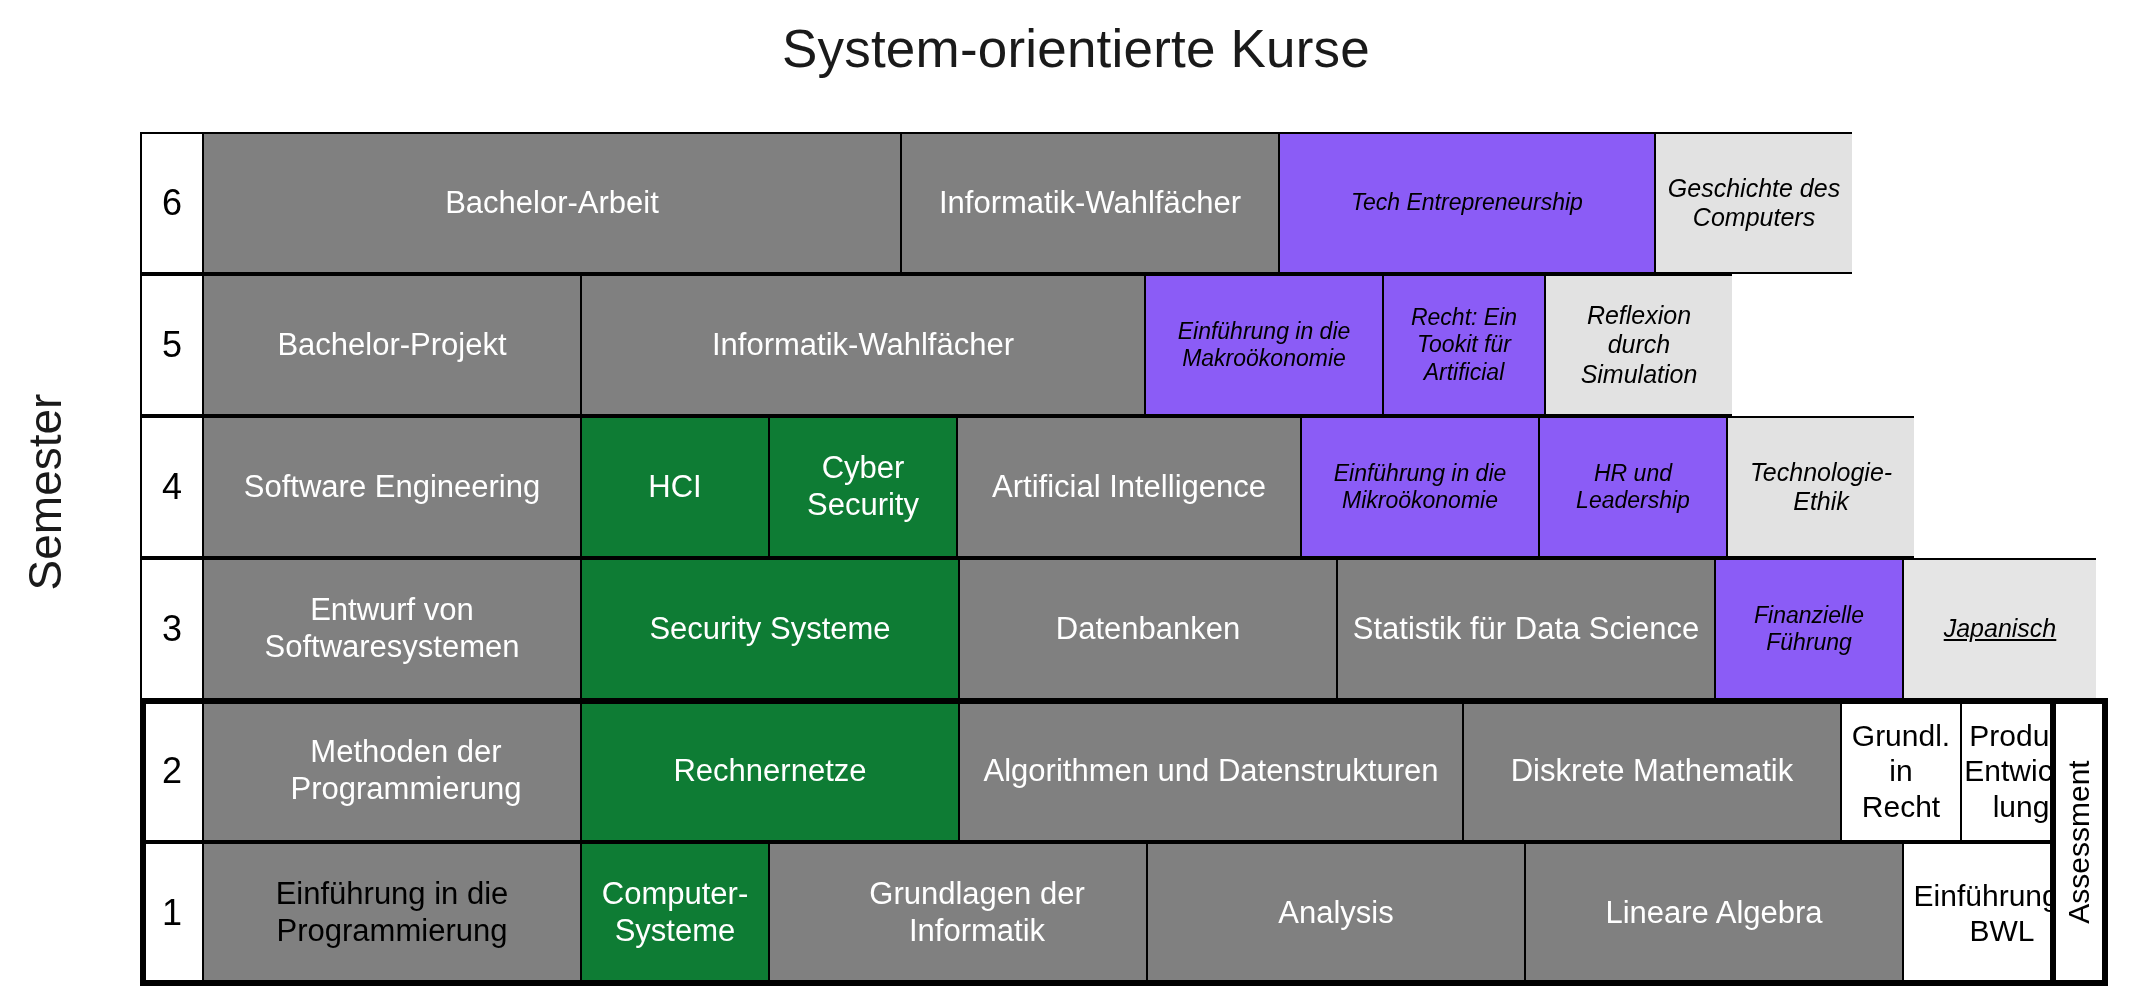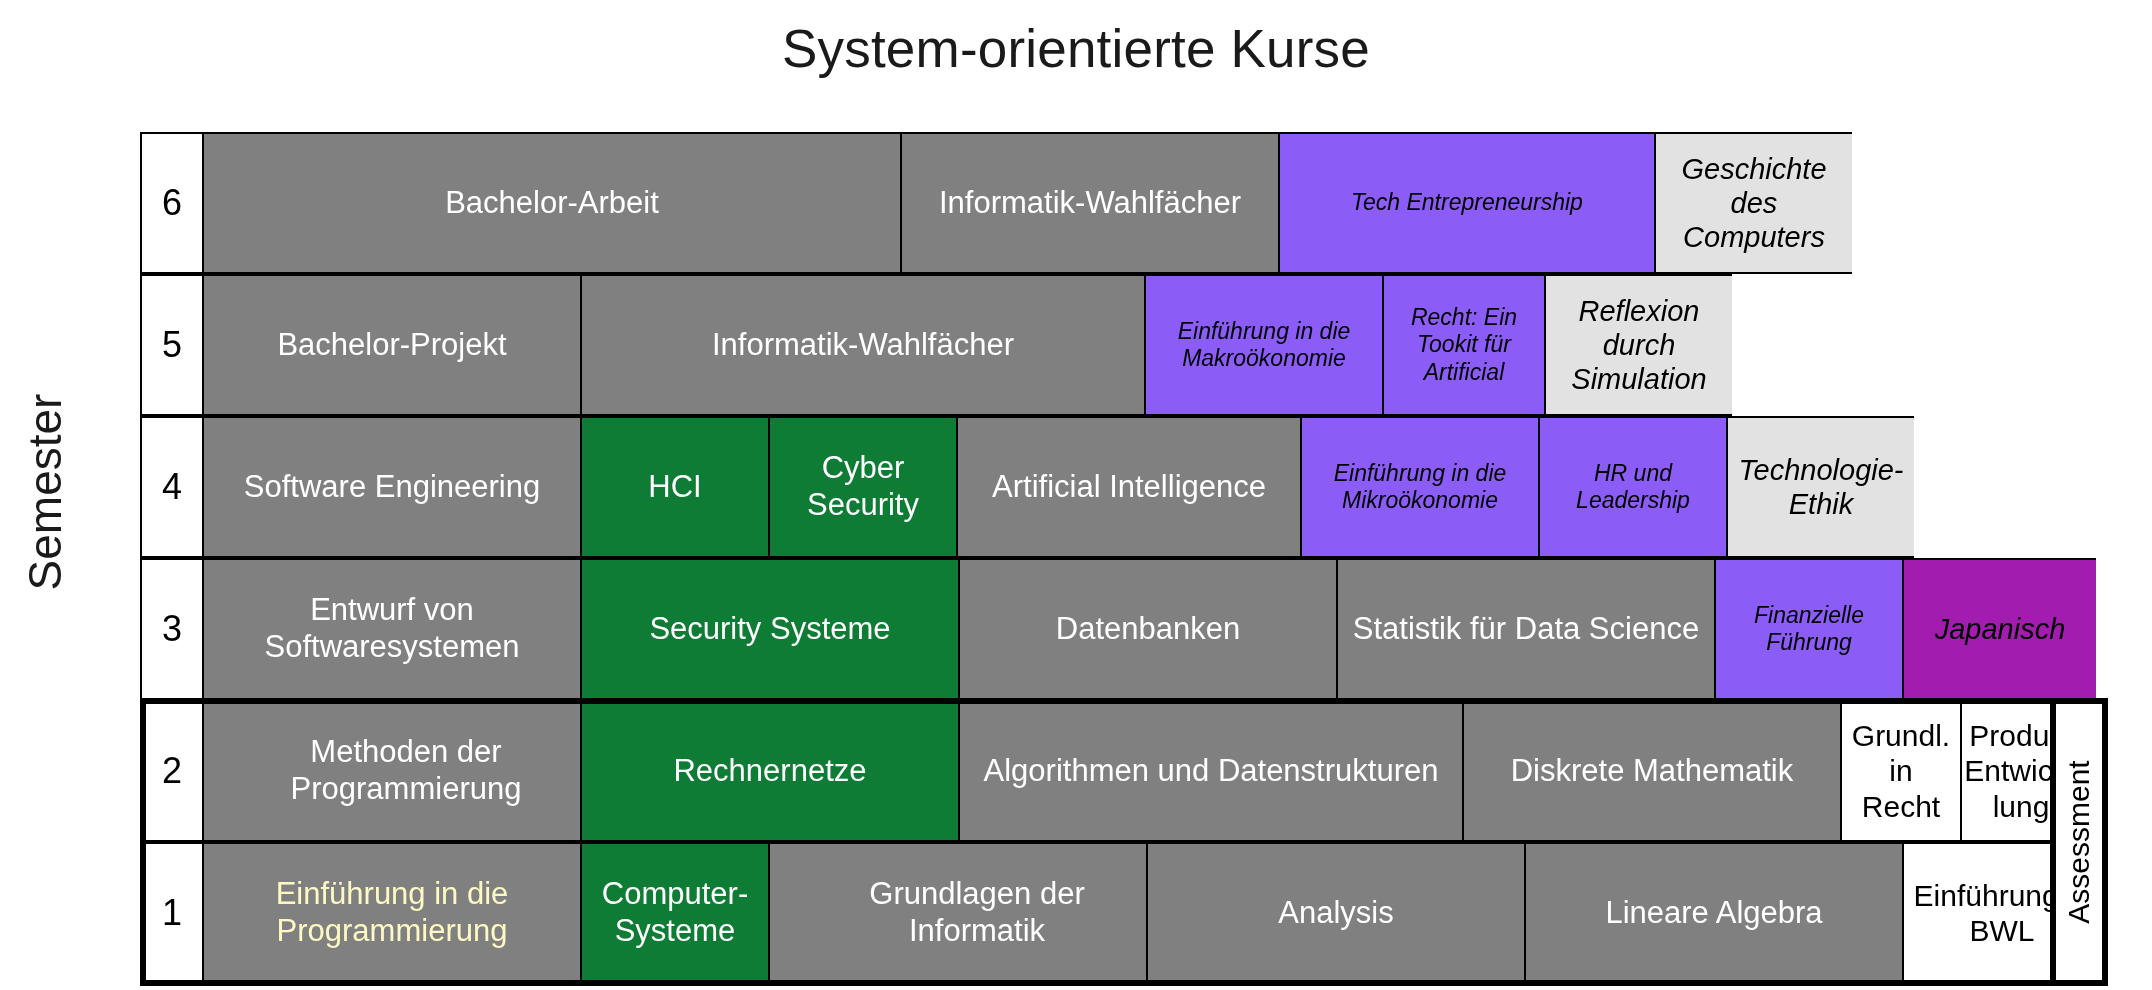--- a/index.html
+++ b/index.html
@@ -106,21 +106,21 @@
     padding: 2px 8px;
     line-height: 1.18;
     font-size: 31px;
     overflow: hidden;
   }
   .cell:first-child { margin-left: 0; text-align: center; }
 
   .cell.gray   { background: #808080; color: #ffffff; }
   .cell.green  { background: #0e7c34; color: #ffffff; }
   .cell.white  { background: #8b5cf6; color: #000000; font-style: italic; font-size: 23px; }
-  .cell.light  { background: #e2e2e2; color: #000000; font-style: italic; font-size: 29px; }
+  .cell.light  { background: #e2e2e2; color: #000000; font-style: italic; font-size: 25px; }
   .cell.plain  { background: #ffffff; color: #000000; font-style: normal; font-size: 30px; }
   .cell.empty  { background: #ffffff; border-color: transparent; }
 
   
   #assessment-box {
     position: absolute;
     left: 0px;
     top: 566px;
     width: 1968px;
     height: 288px;
@@ -196,40 +196,40 @@
       </div>
     </div>
     <div class="row r3">
       <div class="sem-cell">3</div>
       <div class="cells">
         <div class="cell gray" style="flex: 0 0 380px; width: 380px; background: rgb(128, 128, 128); color: rgb(255, 255, 255);">Entwurf von Softwaresystemen</div>
         <div class="cell green" style="flex: 0 0 380px; width: 380px; background: rgb(14, 124, 52); color: rgb(255, 255, 255);">Security Systeme</div>
         <div class="cell gray" style="flex: 0 0 380px; width: 380px; background: rgb(128, 128, 128); color: rgb(255, 255, 255);">Datenbanken</div>
         <div class="cell gray" style="flex: 0 0 380px; width: 380px; background: rgb(128, 128, 128); color: rgb(255, 255, 255);">Statistik für Data Science</div>
         <div class="cell white" style="flex: 0 0 190px; width: 190px;">Finanzielle Führung</div>
-        <div class="cell light" style="flex: 0 0 196px; width: 196px; background: #a21caf;">Japanisch</div>
+        <div class="cell light" style="flex: 0 0 196px; width: 196px; background: #e5e5e5; text-decoration: underline;">Japanisch</div>
         <div class="cell empty" style="flex: 0 0 62px; width: 62px;"></div>
       </div>
     </div>
     <div class="row r2">
       <div class="sem-cell">2</div>
       <div class="cells">
         <div class="cell gray" style="flex: 0 0 380px; width: 380px; background: rgb(128, 128, 128); color: rgb(255, 255, 255); padding-left: 36px;">Methoden der Programmierung</div>
         <div class="cell green" style="flex: 0 0 380px; width: 380px; background: rgb(14, 124, 52); color: rgb(255, 255, 255);">Rechnernetze</div>
         <div class="cell gray" style="flex: 0 0 506px; width: 506px; background: rgb(128, 128, 128); color: rgb(255, 255, 255);">Algorithmen und Datenstrukturen</div>
         <div class="cell gray" style="flex: 0 0 380px; width: 380px; background: rgb(128, 128, 128); color: rgb(255, 255, 255);">Diskrete Mathematik</div>
         <div class="cell plain" style="flex: 0 0 122px; width: 122px;">Grundl. in Recht</div>
         <div class="cell plain" style="flex: 0 0 122px; width: 122px;">Produkt Entwick-lung</div>
         <div class="cell empty" style="flex: 0 0 58px; width: 58px;"></div>
       </div>
     </div>
     <div class="row r1">
       <div class="sem-cell">1</div>
       <div class="cells">
-        <div class="cell gray" style="flex: 0 0 380px; width: 380px; background: rgb(128, 128, 128); color: #fef9c3;">Einführung in die Programmierung</div>
+        <div class="cell gray" style="flex: 0 0 380px; width: 380px; background: rgb(128, 128, 128); color: #000000;">Einführung in die Programmierung</div>
         <div class="cell green" style="flex: 0 0 190px; width: 190px; background: rgb(14, 124, 52); color: rgb(255, 255, 255);">Computer-Systeme</div>
         <div class="cell gray" style="flex: 0 0 380px; width: 380px; background: rgb(128, 128, 128); color: rgb(255, 255, 255); padding-left: 46px;">Grundlagen der Informatik</div>
         <div class="cell gray" style="flex: 0 0 380px; width: 380px; background: rgb(128, 128, 128); color: rgb(255, 255, 255);">Analysis</div>
         <div class="cell gray" style="flex: 0 0 380px; width: 380px; background: rgb(128, 128, 128); color: rgb(255, 255, 255);">Lineare Algebra</div>
         <div class="cell plain" style="flex: 0 0 200px; width: 200px;">Einführung in BWL</div>
         <div class="cell empty" style="flex: 0 0 58px; width: 58px;"></div>
       </div>
     </div>
     <div id="assessment-box"></div>
   <div id="assessment-col">

